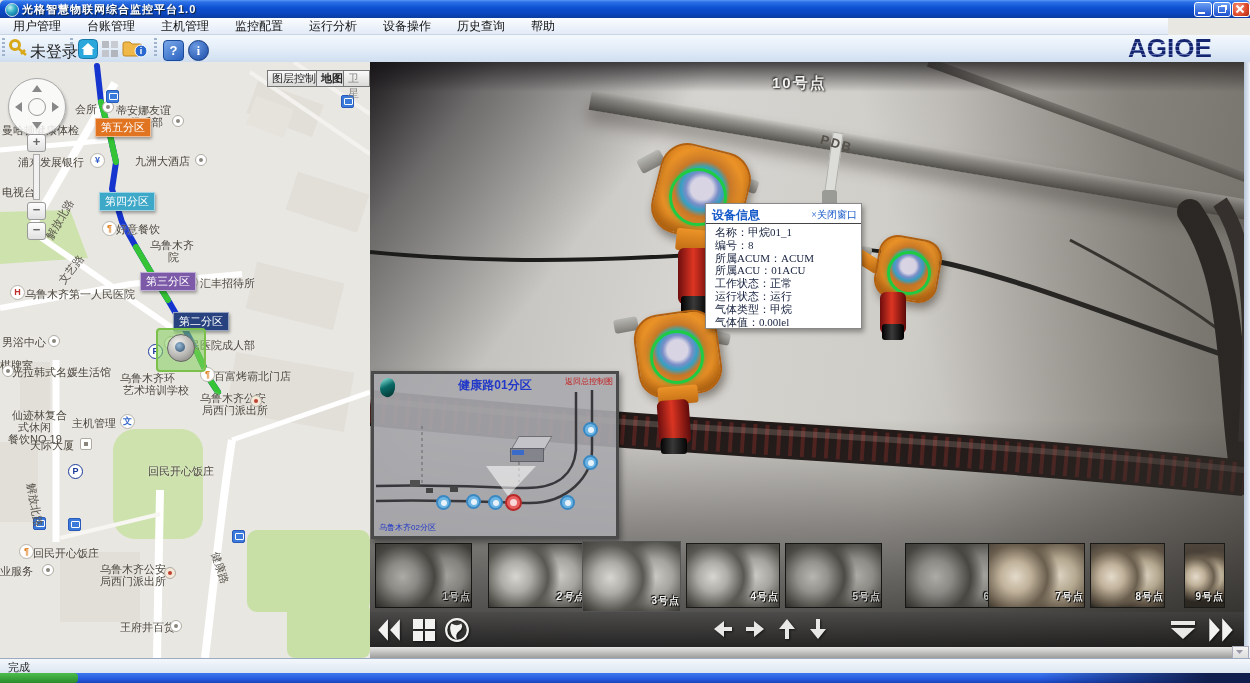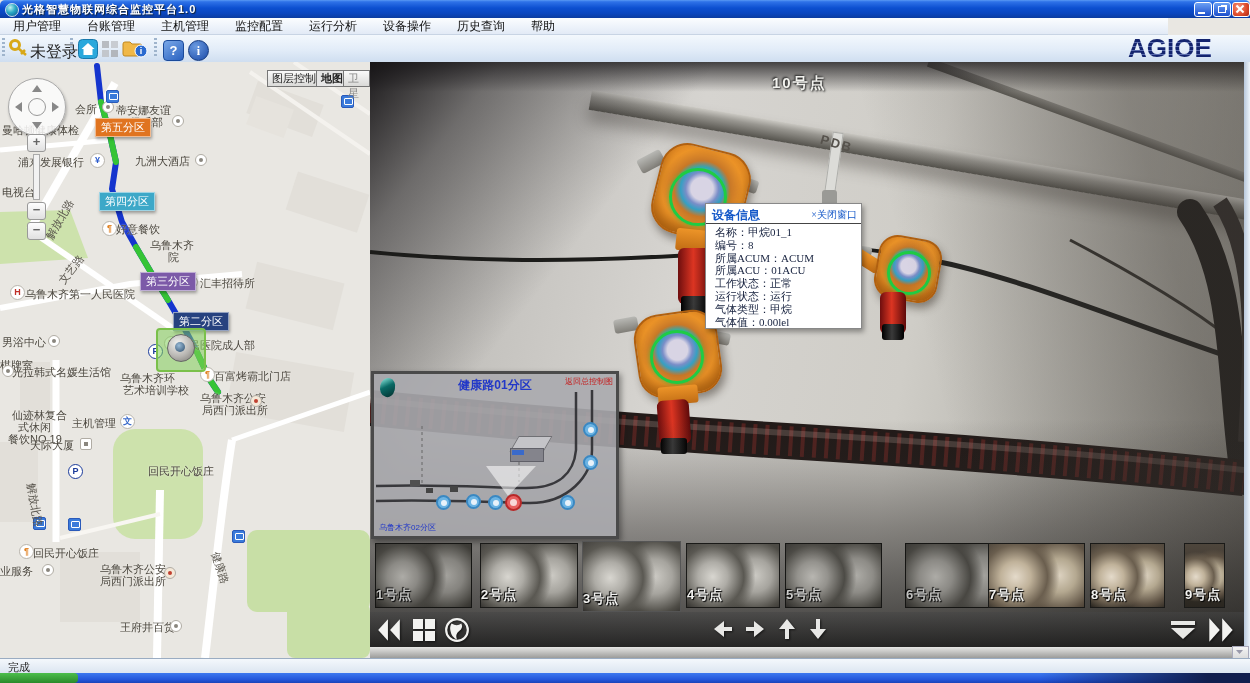--- a/index.html
+++ b/index.html
@@ -121,21 +121,21 @@
   .thumb{position:absolute;top:481px;height:65px;
     background:
       radial-gradient(circle at 28% 52%,#D8D6D0 0%,#AEACA6 20%,#5A5852 42%,rgba(0,0,0,0) 58%),
       radial-gradient(circle at 74% 50%,#CCCAC4 0%,#A6A49E 22%,#4E4C46 46%,rgba(0,0,0,0) 62%),
       linear-gradient(180deg,#44423E,#262422);
     border:1px solid #1A1A18;box-sizing:border-box;}
   .thumb.warm{background:
       radial-gradient(circle at 28% 52%,#E4DACA 0%,#C0B29A 20%,#6A5E4E 42%,rgba(0,0,0,0) 58%),
       radial-gradient(circle at 74% 50%,#DCD2C0 0%,#B4A890 22%,#5E5244 46%,rgba(0,0,0,0) 62%),
       linear-gradient(180deg,#4E463C,#2A2620);}
-  .thumb-label{position:absolute;left:0;right:0;bottom:3px;text-align:left;font-size:13px;font-weight:bold;
+  .thumb-label{position:absolute;left:0;right:0;bottom:3px;text-align:right;font-size:10px;font-weight:bold;
     color:#F2F2F0;text-shadow:1px 1px 1px #000,-1px -1px 1px #000;letter-spacing:1px;}
   #ctrlbar{left:0;top:550px;width:874px;height:35px;
     background:linear-gradient(180deg,rgba(70,70,70,.55),rgba(25,25,25,.65));}
   .cicon{position:absolute;top:5px;}
   .cicon svg{display:block;filter:drop-shadow(1px 1px 1px rgba(0,0,0,.6));}
   #btm-strip{left:0;top:585px;width:874px;height:11px;background:linear-gradient(180deg,#E6E6E4,#9C9C9A);}
   
   #rborder{left:1244px;top:62px;width:6px;height:596px;background:linear-gradient(90deg,#B8C8DC,#EEF4FA);}
   #statusbar{left:0;top:658px;width:1250px;height:15px;background:linear-gradient(180deg,#F4F8FC,#DAE4F0);
     border-top:1px solid #9AACC2;}
@@ -486,21 +486,21 @@
         </div>
       <div id="inset-logo"></div>
       <span id="inset-title">健康路01分区</span>
       <span id="inset-back">返回总控制图</span>
       <span id="inset-corner">乌鲁木齐02分区</span>
     </div>
 
     <div class="thumb" style="left:5px;width:97px;filter:brightness(.8);">
         <span class="thumb-label">1号点</span>
       </div>
-    <div class="thumb" style="left:110px;width:98px;">
+    <div class="thumb" style="left:118px;width:98px;font-style:italic;">
         <span class="thumb-label">2号点</span>
       </div>
     <div class="thumb" style="left:212px;width:99px;top:479px;height:71px;border-color:#555;">
         <span class="thumb-label">3号点</span>
       </div>
     <div class="thumb" style="left:316px;width:94px;">
         <span class="thumb-label">4号点</span>
       </div>
     <div class="thumb" style="left:415px;width:97px;filter:brightness(.85);">
         <span class="thumb-label">5号点</span>

